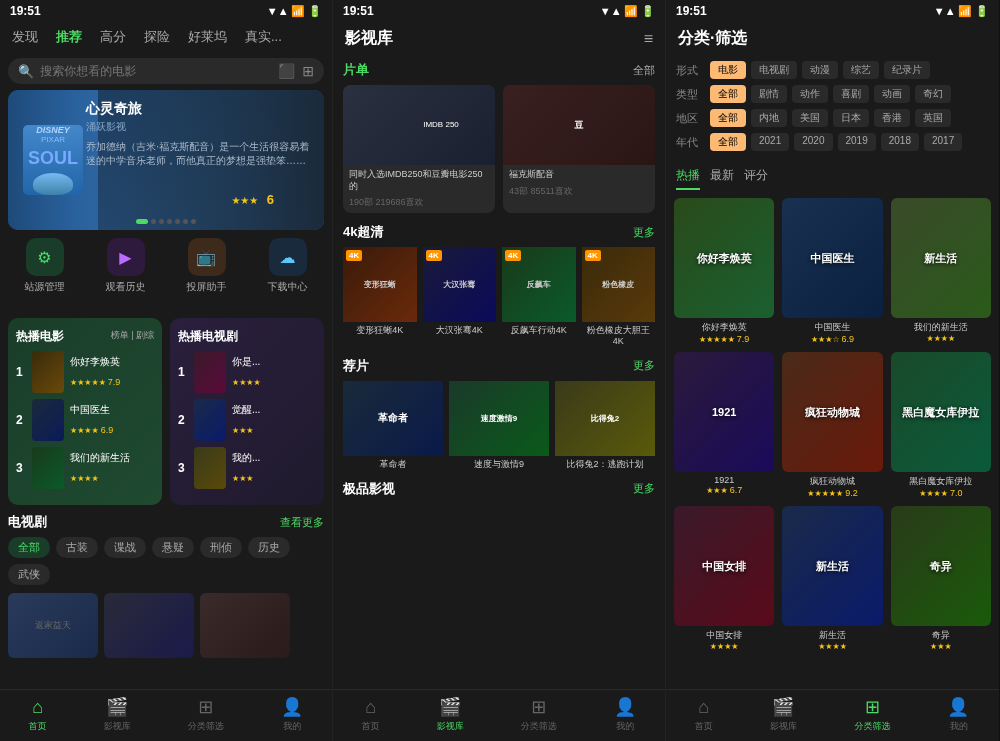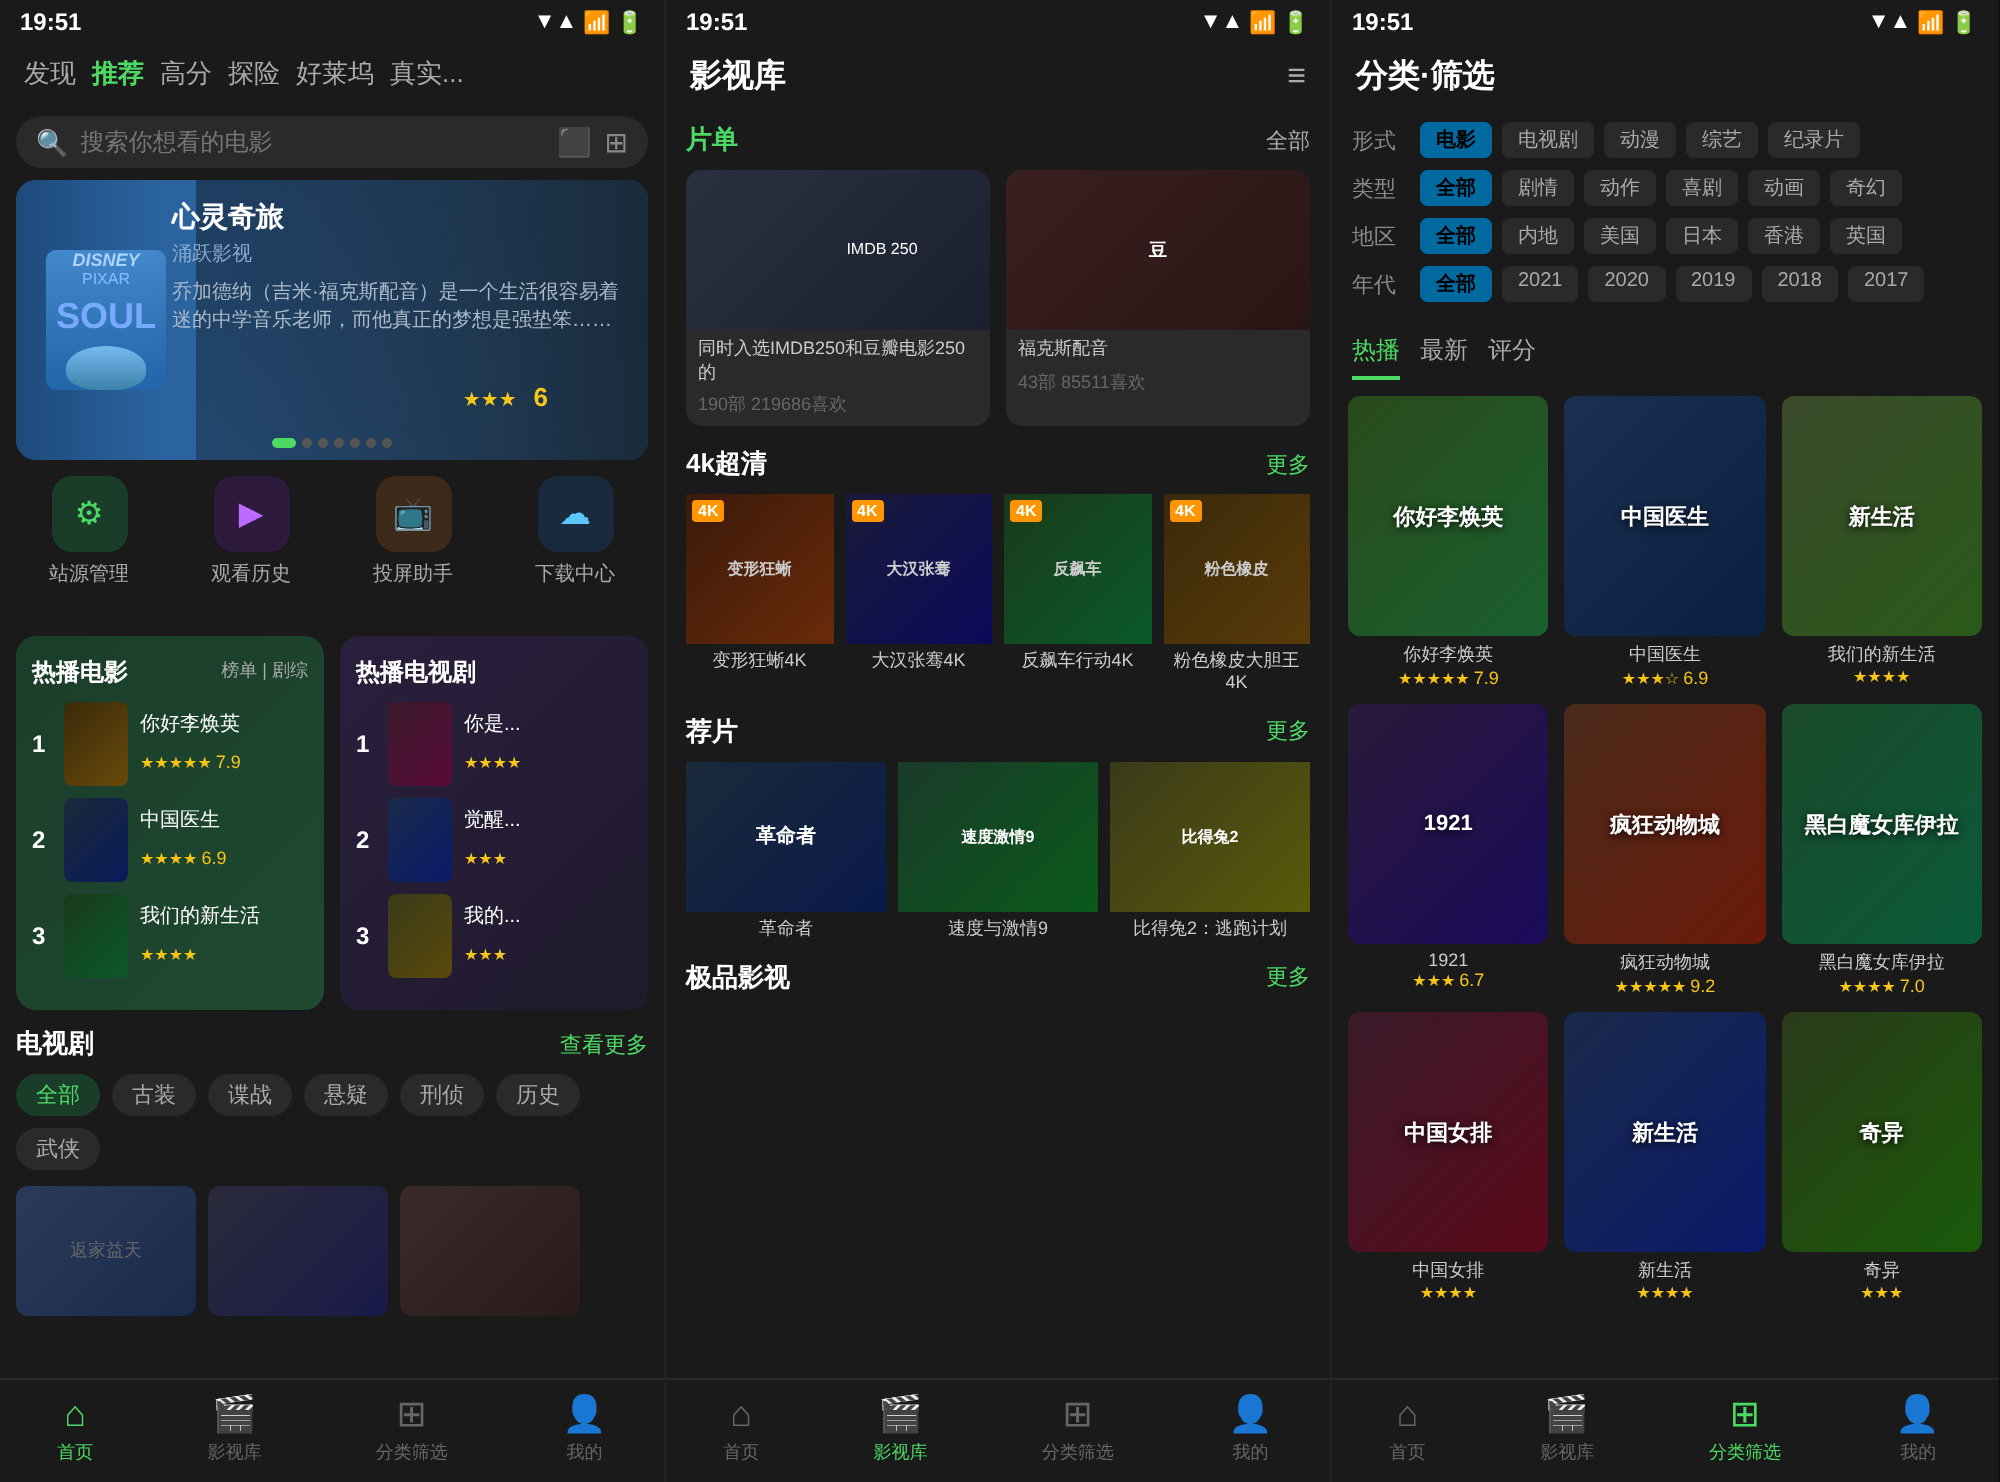--- a/index.html
+++ b/index.html
@@ -30,20 +30,21 @@
       font-size: 12px;
       font-weight: 600;
       flex-shrink: 0;
     }
     .status-icons { display: flex; gap: 3px; align-items: center; font-size: 11px; }
     
     .p1-nav {
       display: flex;
       align-items: center;
       padding: 4px 8px;
+      gap: 10px;
       flex-shrink: 0;
     }
     .p1-nav-item {
       font-size: 13px;
       color: #aaa;
       cursor: pointer;
       padding: 2px 4px;
     }
     .p1-nav-item.active { color: #4cd964; font-weight: 600; }
     .p1-search {
@@ -385,23 +386,23 @@
     .filter-tags { display: flex; gap: 5px; flex-wrap: wrap; }
     .filter-tag {
       padding: 2px 8px;
       border-radius: 4px;
       font-size: 10px;
       color: #aaa;
       background: #2a2a2a;
       cursor: pointer;
     }
     .filter-tag.active {
-      background: #0369a1;
+      background: #fdba74;
       color: #000;
-      font-weight: 700;
+      font-weight: 400;
     }
     .sort-tabs {
       display: flex;
       gap: 10px;
       padding: 4px 10px 8px;
       flex-shrink: 0;
     }
     .sort-tab { color: #aaa; font-size: 12px; cursor: pointer; padding-bottom: 4px; }
     .sort-tab.active { color: #4cd964; border-bottom: 2px solid #4cd964; }
     .p3-scroll { flex: 1; overflow-y: auto; padding: 0 8px; }

